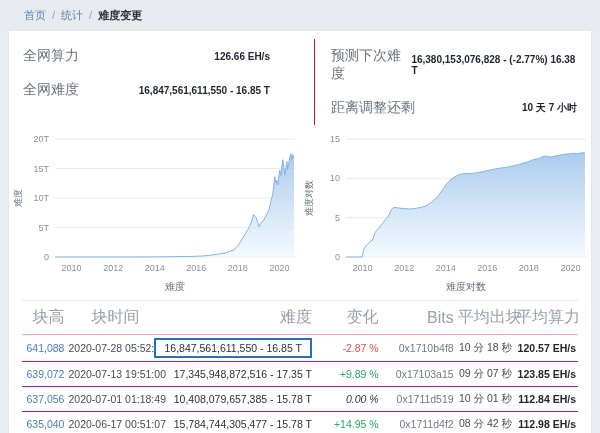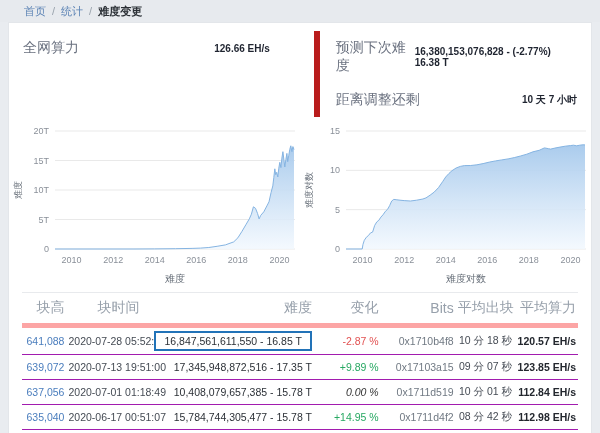--- a/index.html
+++ b/index.html
@@ -5,56 +5,56 @@
   * { margin:0; padding:0; box-sizing:border-box; }
   html,body { width:600px; height:433px; overflow:hidden; }
   body {
     font-family:"Liberation Sans","DejaVu Sans",sans-serif;
     background:#e9ecf0;
     color:#2b3036;
     font-size:11px;
   }
   
   .breadcrumb {
-    height:22px; display:flex; align-items:center;
+    height:30px; display:flex; align-items:center;
     padding-left:24px; font-size:11px; background:#e7eaee;
   }
   .breadcrumb a { color:#5a82b4; text-decoration:none; cursor:pointer; }
   .breadcrumb .sep { color:#9aa3ad; margin:0 6px; }
   .breadcrumb .current { color:#2b3036; font-weight:bold; }
 
   
   .panel {
     margin:0 8px; background:#ffffff;
     border:1px solid #e3e6ea; border-bottom:none;
     height:411px; overflow:hidden;
   }
 
   
   .stats { display:flex; padding:8px 14px 2px 14px; }
   .stats-col { width:50%; }
-  .stats-col.right { border-left:6px solid #b91c1c; padding-left:16px;margin-left:28px; }
+  .stats-col.right { border-left:1px solid #b91c1c; padding-left:16px;margin-left:28px; }
   .stats-col.left { padding-right:16px; }
   .stat-row { display:flex; justify-content:space-between; align-items:center; padding:8px 0; }
   .stat-label { color:#6b7280; font-size:14px; }
   .stat-value { color:#1f2430; font-weight:bold; font-size:10px; }
 
   
   .charts { display:flex; padding:2px 0 0 0; }
   .chart-block { width:50%; height:167px; }
   .chart-block svg { display:block; }
 
   
   table {
     width:556px; margin:4px auto 0 auto;
     border-collapse:collapse; table-layout:fixed;
   }
   thead th {
-    color:#97a0ab; font-weight:normal; font-size:14px;
-    border-top:1px solid #e8eaed; border-bottom:5px solid #fca5a5;
+    color:#97a0ab; font-weight:normal; font-size:16px;
+    border-top:1px solid #e8eaed; border-bottom:1px solid #fca5a5;
     padding:6px 2px; text-align:right; white-space:nowrap;
   }
   tbody td {
     font-size:10.5px; padding:5px 2px; text-align:right;
     border-bottom:1px solid #a21caf; white-space:nowrap; color:#454b54;
   }
   td.height a { color:#4a7dbd; text-decoration:none; cursor:pointer; }
   td.diff { color:#2b3036; }
   td.change.pos { color:#27a862; }
   td.change.neg { color:#e25252; }
@@ -78,20 +78,24 @@
   <span class="current">难度变更</span>
 </div>
 
 <div class="panel">
 
   <div class="stats">
     <div class="stats-col left">
       <div class="stat-row">
         <span class="stat-label">全网算力</span>
         <span class="stat-value">126.66 EH/s</span>
+      </div>
+      <div class="stat-row">
+        <span class="stat-label">全网难度</span>
+        <span class="stat-value">16,847,561,611,550 - 16.85 T</span>
       </div>
     </div>
     <div class="stats-col right">
       <div class="stat-row">
         <span class="stat-label">预测下次难度</span>
         <span class="stat-value">16,380,153,076,828 - (-2.77%) 16.38 T</span>
       </div>
       <div class="stat-row">
         <span class="stat-label">距离调整还剩</span>
         <span class="stat-value">10 天 7 小时</span>

